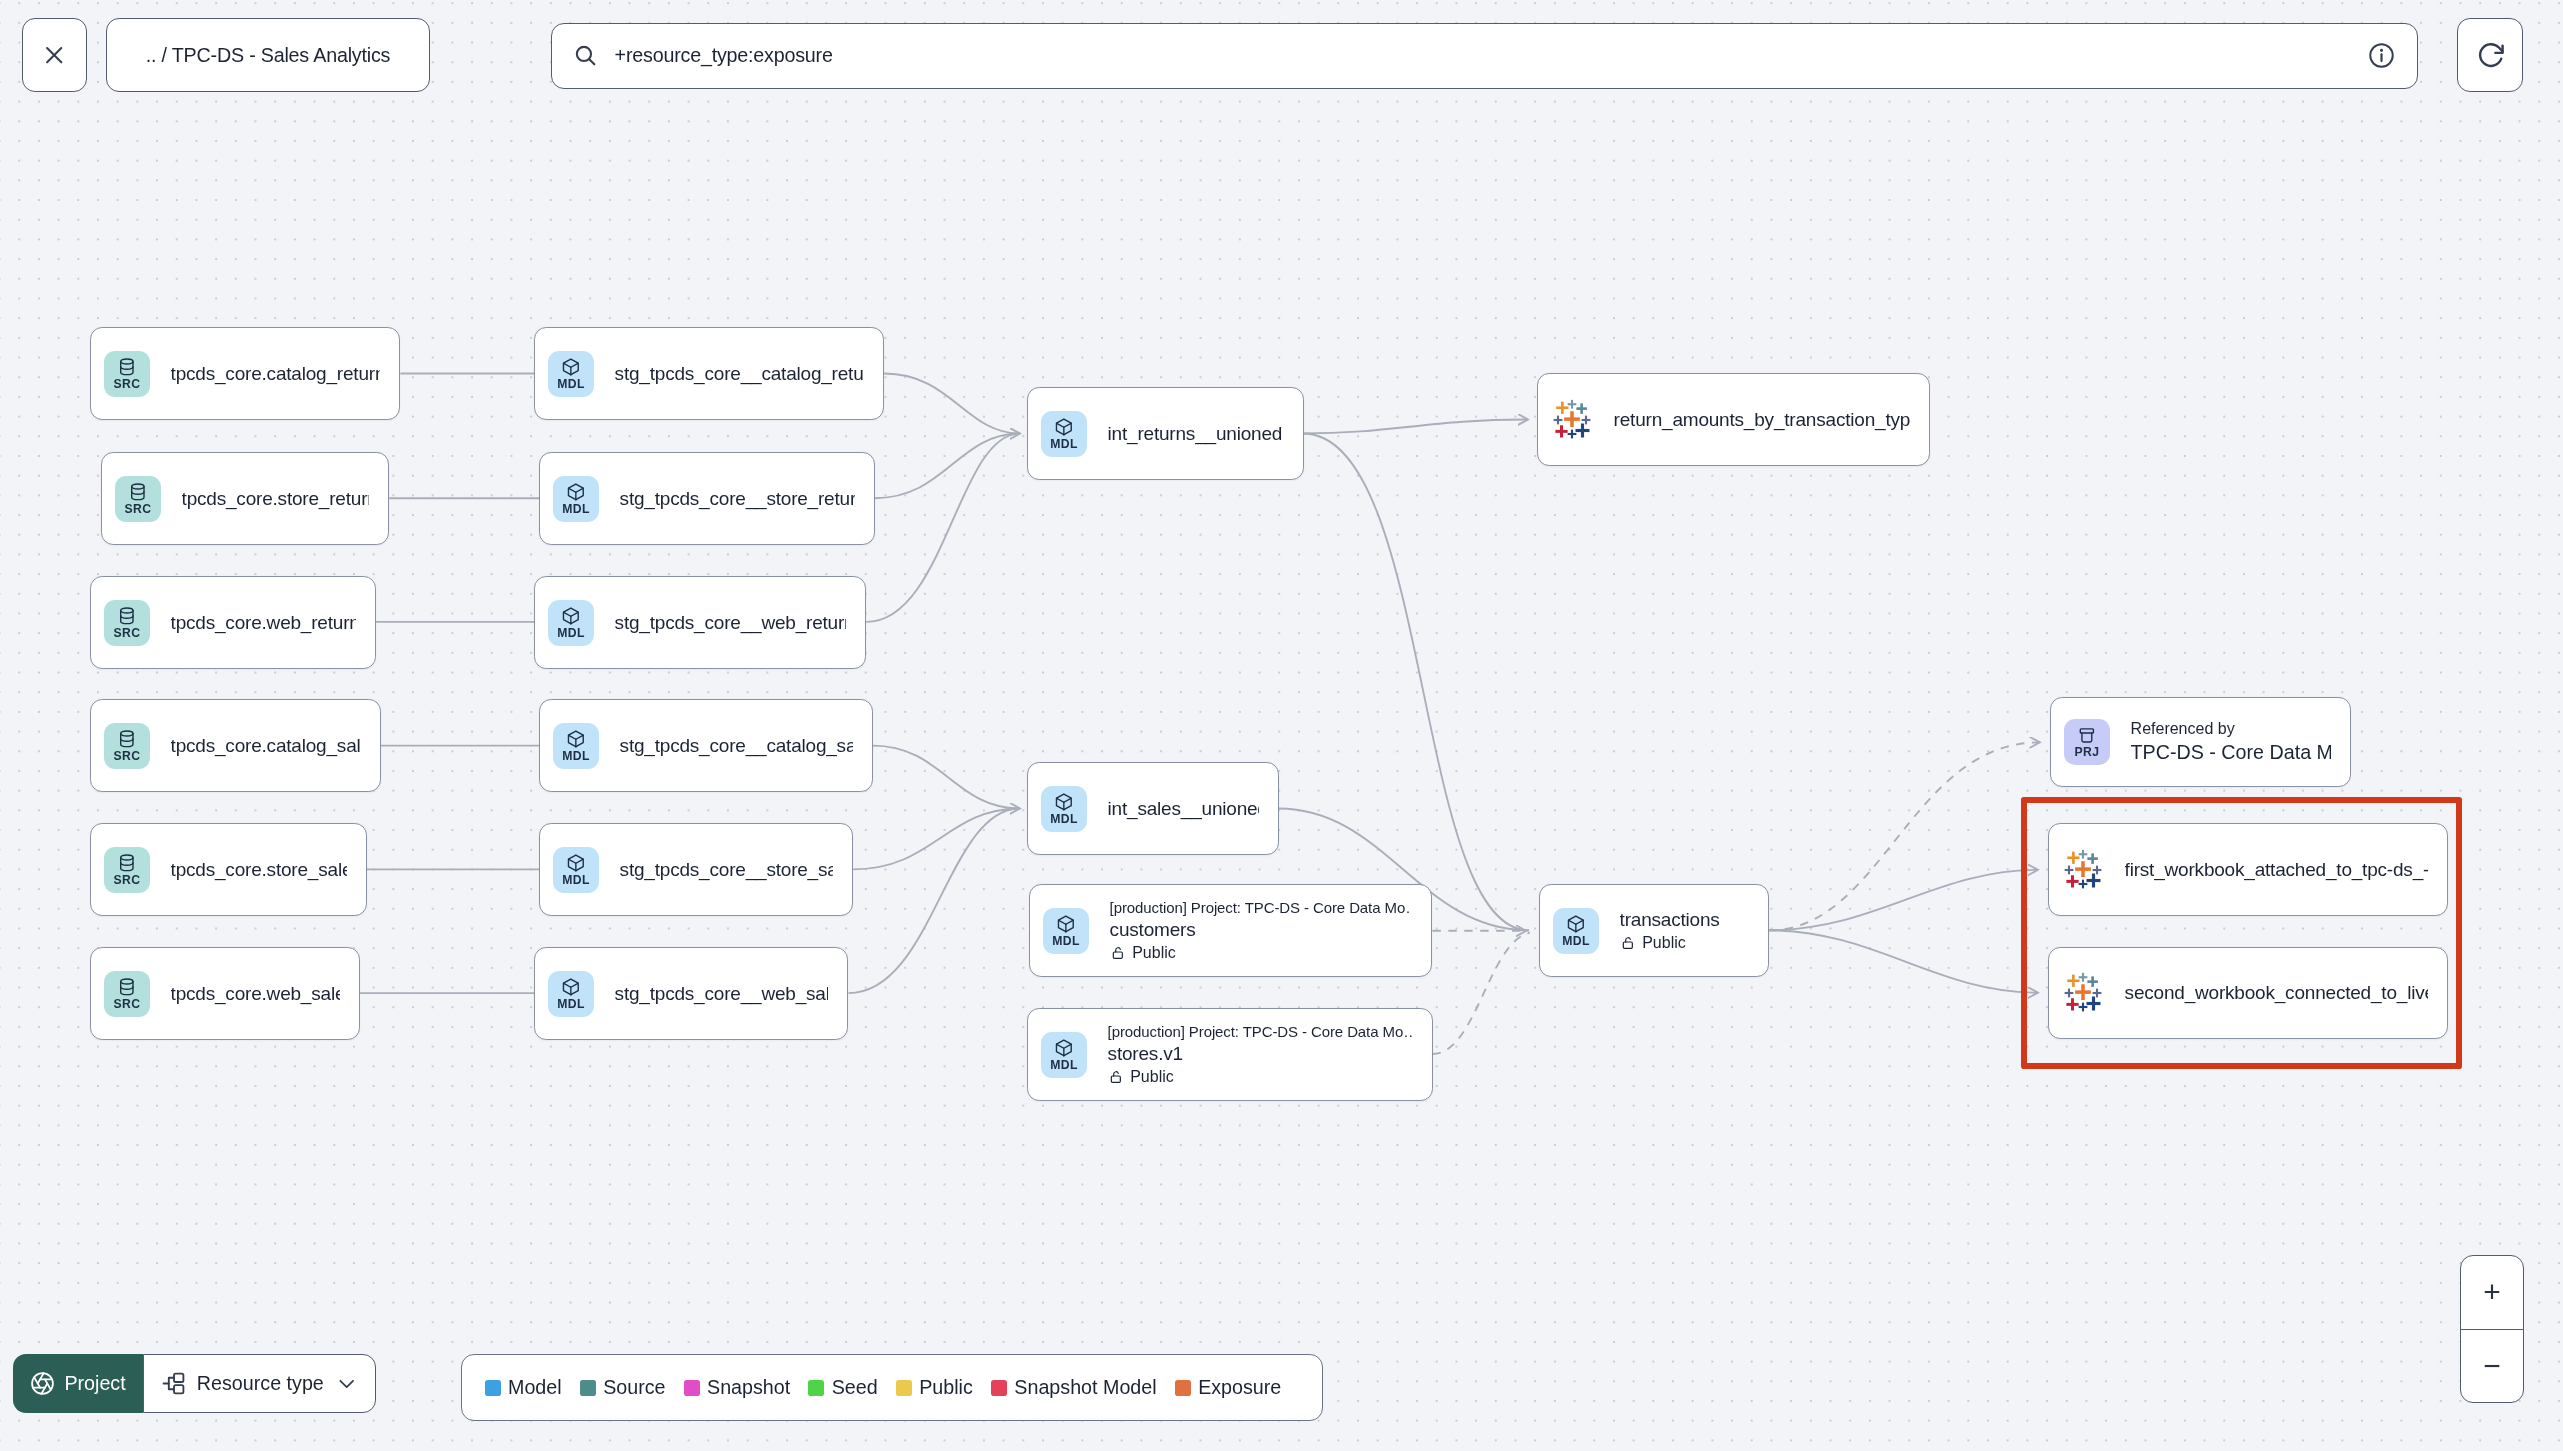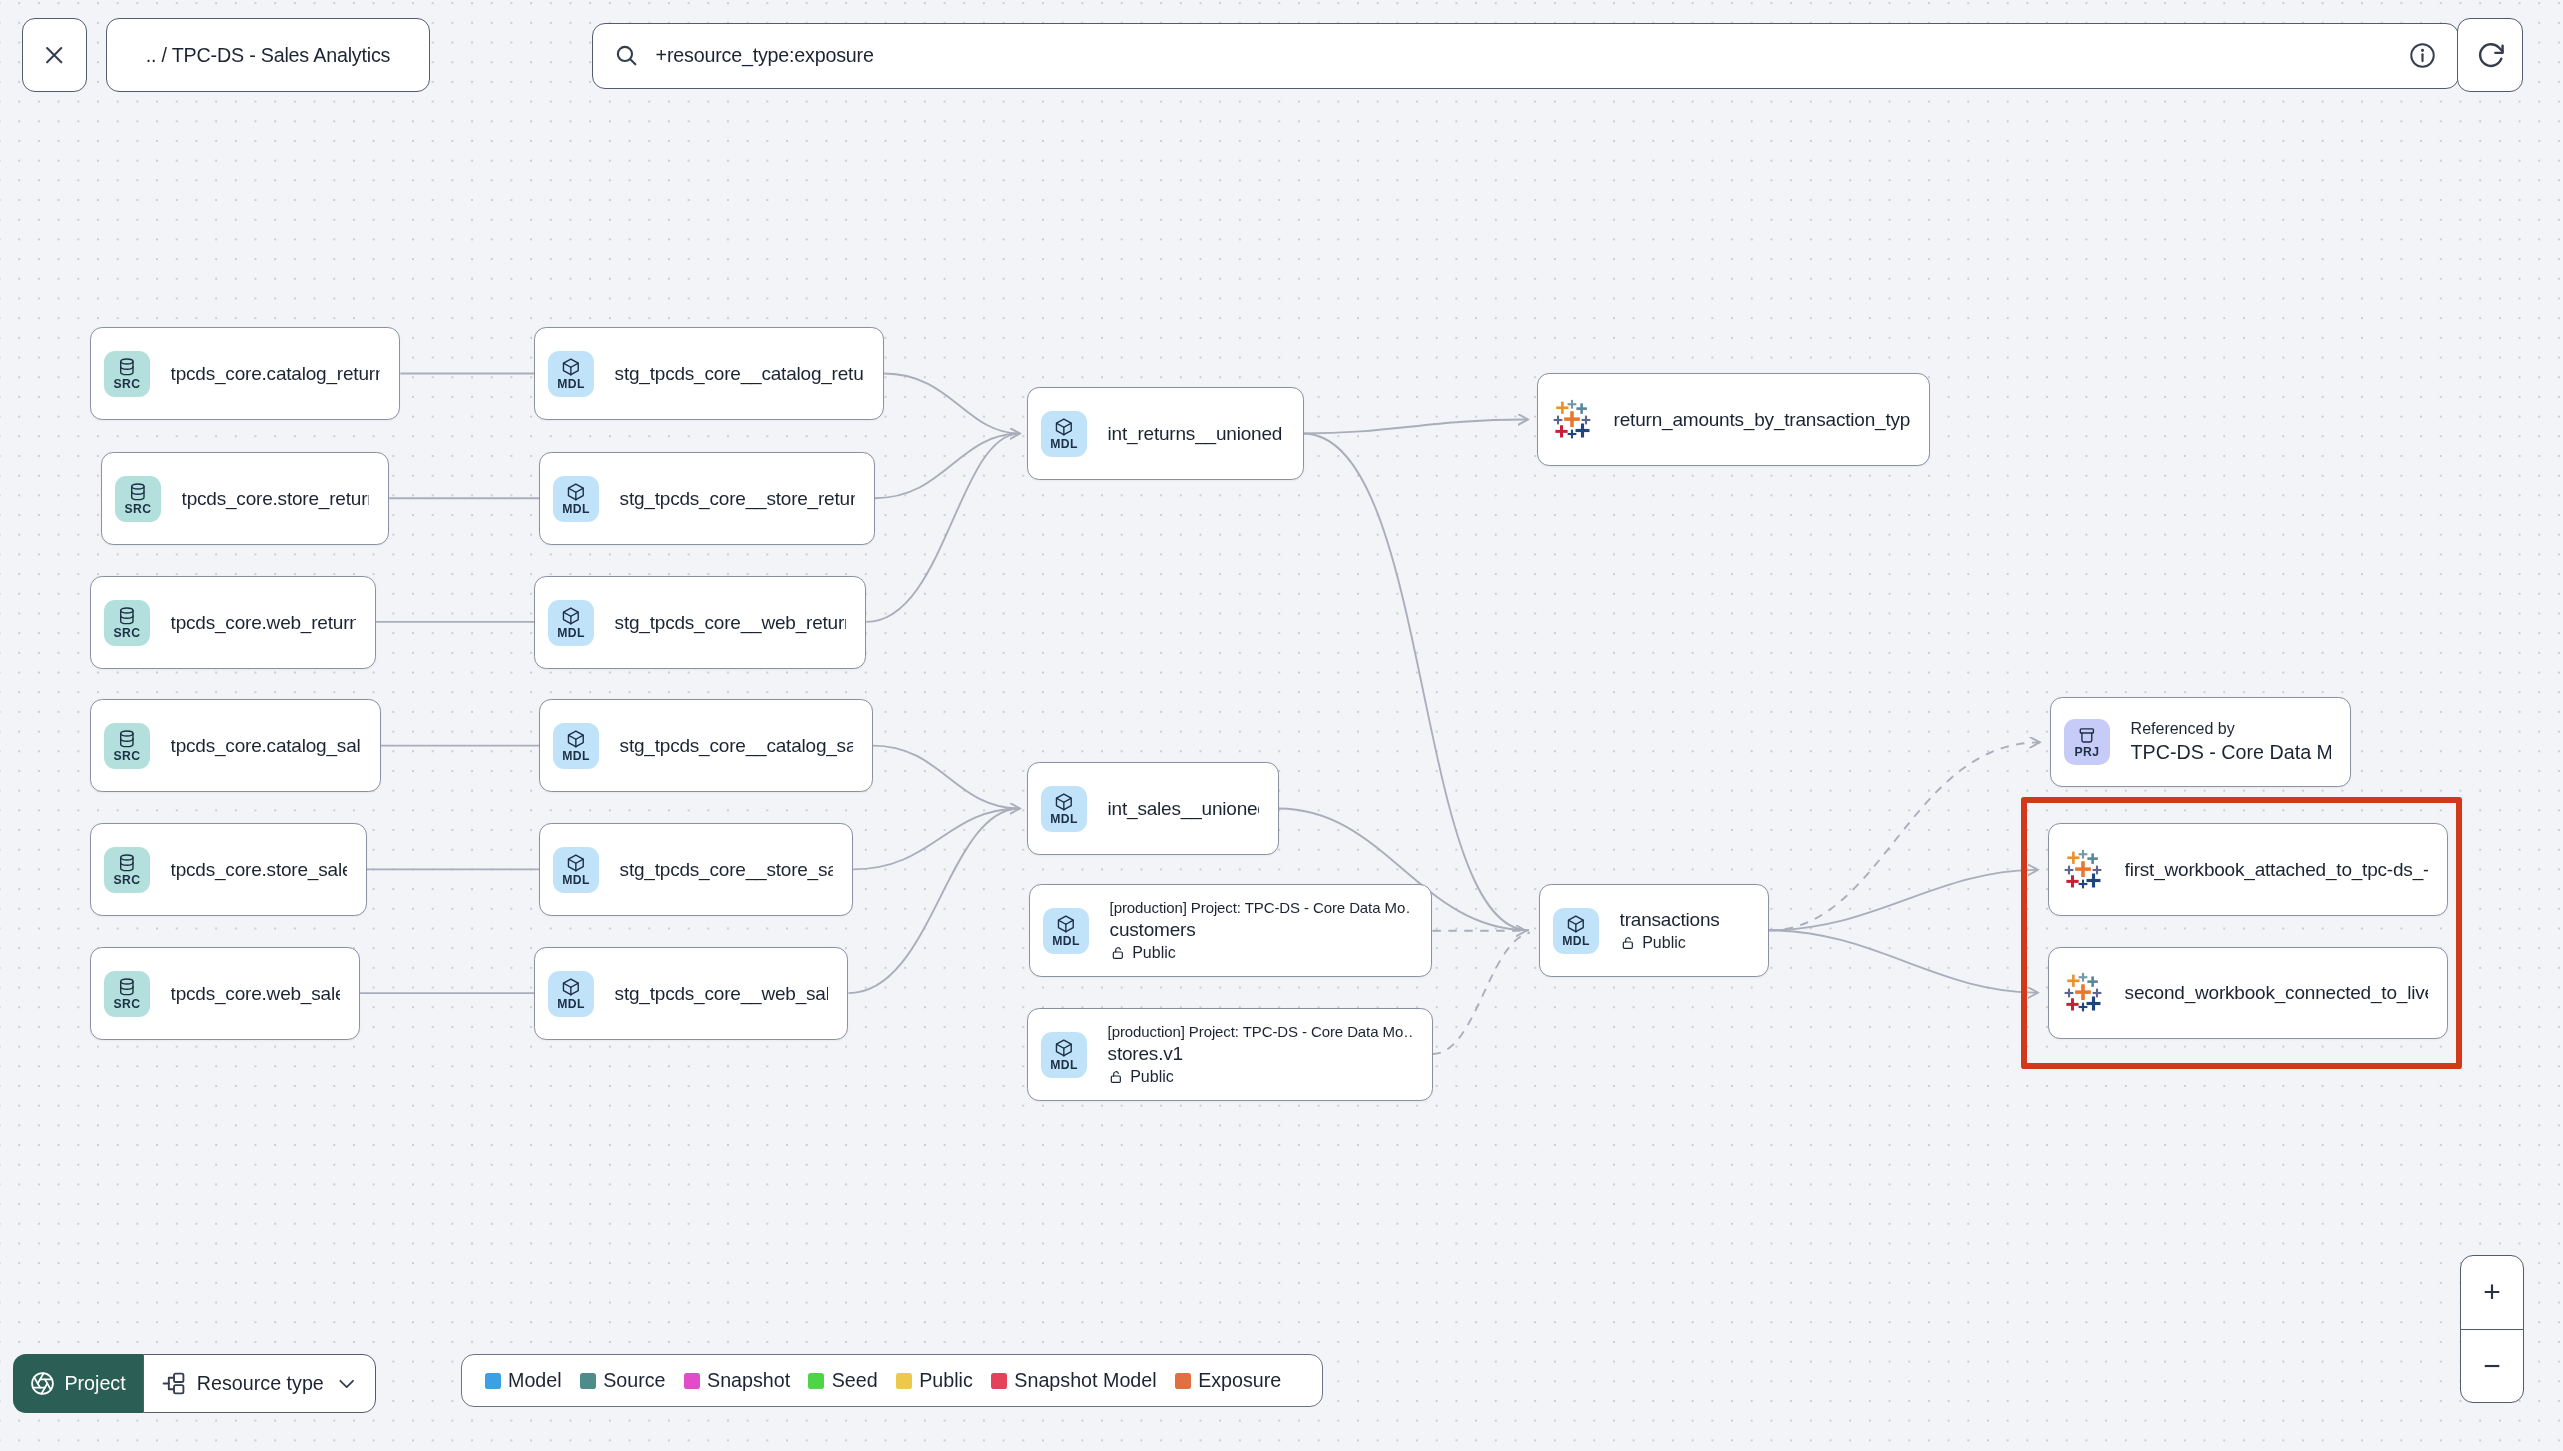--- a/index.html
+++ b/index.html
@@ -389,21 +389,21 @@
 
 <div class="tbbtn" style="left:21.6px;top:18px;width:65px;height:74px">
   <svg width="24.4" height="24.4" viewBox="0 0 24 24">
     <line x1="5" y1="5" x2="19" y2="19"></line>
       <line x1="19" y1="5" x2="5" y2="19"></line>
   </svg>
 </div>
 <div class="tbbtn" style="left:106px;top:18px;width:324px;height:74px">
   <span class="crumb">.. / TPC-DS - Sales Analytics</span>
 </div>
-<div class="tbbtn searchbar" style="left:592px;top:22.5px;width:1867px;height:66px">
+<div class="tbbtn searchbar" style="left:551px;top:22.5px;width:1867px;height:66px">
   <svg width="25" height="25" viewBox="0 0 24 24">
     <circle cx="10.5" cy="10.5" r="6.8"></circle>
       <line x1="15.6" y1="15.6" x2="20.5" y2="20.5"></line>
   </svg>
   <input type="text" value="+resource_type:exposure" style="">
   <svg width="29" height="29" viewBox="0 0 24 24">
     <circle cx="12" cy="12" r="9.3" stroke-width="1.6"></circle>
       <line x1="12" y1="11" x2="12" y2="16.6" stroke-width="1.8"></line>
       <line x1="12" y1="7.6" x2="12" y2="7.8" stroke-width="2.4"></line>
   </svg>
@@ -435,21 +435,21 @@
       <path d="M12.5 6.5H7.5V17.5H12.5"></path>
         <path d="M7.5 12H2.5"></path>
     </svg>
     <span>Resource type</span>
     <svg width="23.4" height="23.4" viewBox="0 0 24 24">
       <polyline points="5.5 9 12 15.5 18.5 9"></polyline>
     </svg>
   </div>
 </div>
 
-<div class="legend" style="left:461px;top:1354px;width:862px;height:53px">
+<div class="legend" style="left:461px;top:1354px;width:862px;height:67px">
   <span class="litem">
     <span class="swatch" style="background: rgb(60, 160, 226);"></span>
     <span>Model</span>
   </span>
   <span class="litem">
     <span class="swatch" style="background: rgb(78, 140, 138);"></span>
     <span>Source</span>
   </span>
   <span class="litem">
     <span class="swatch" style="background: rgb(224, 77, 198);"></span>

